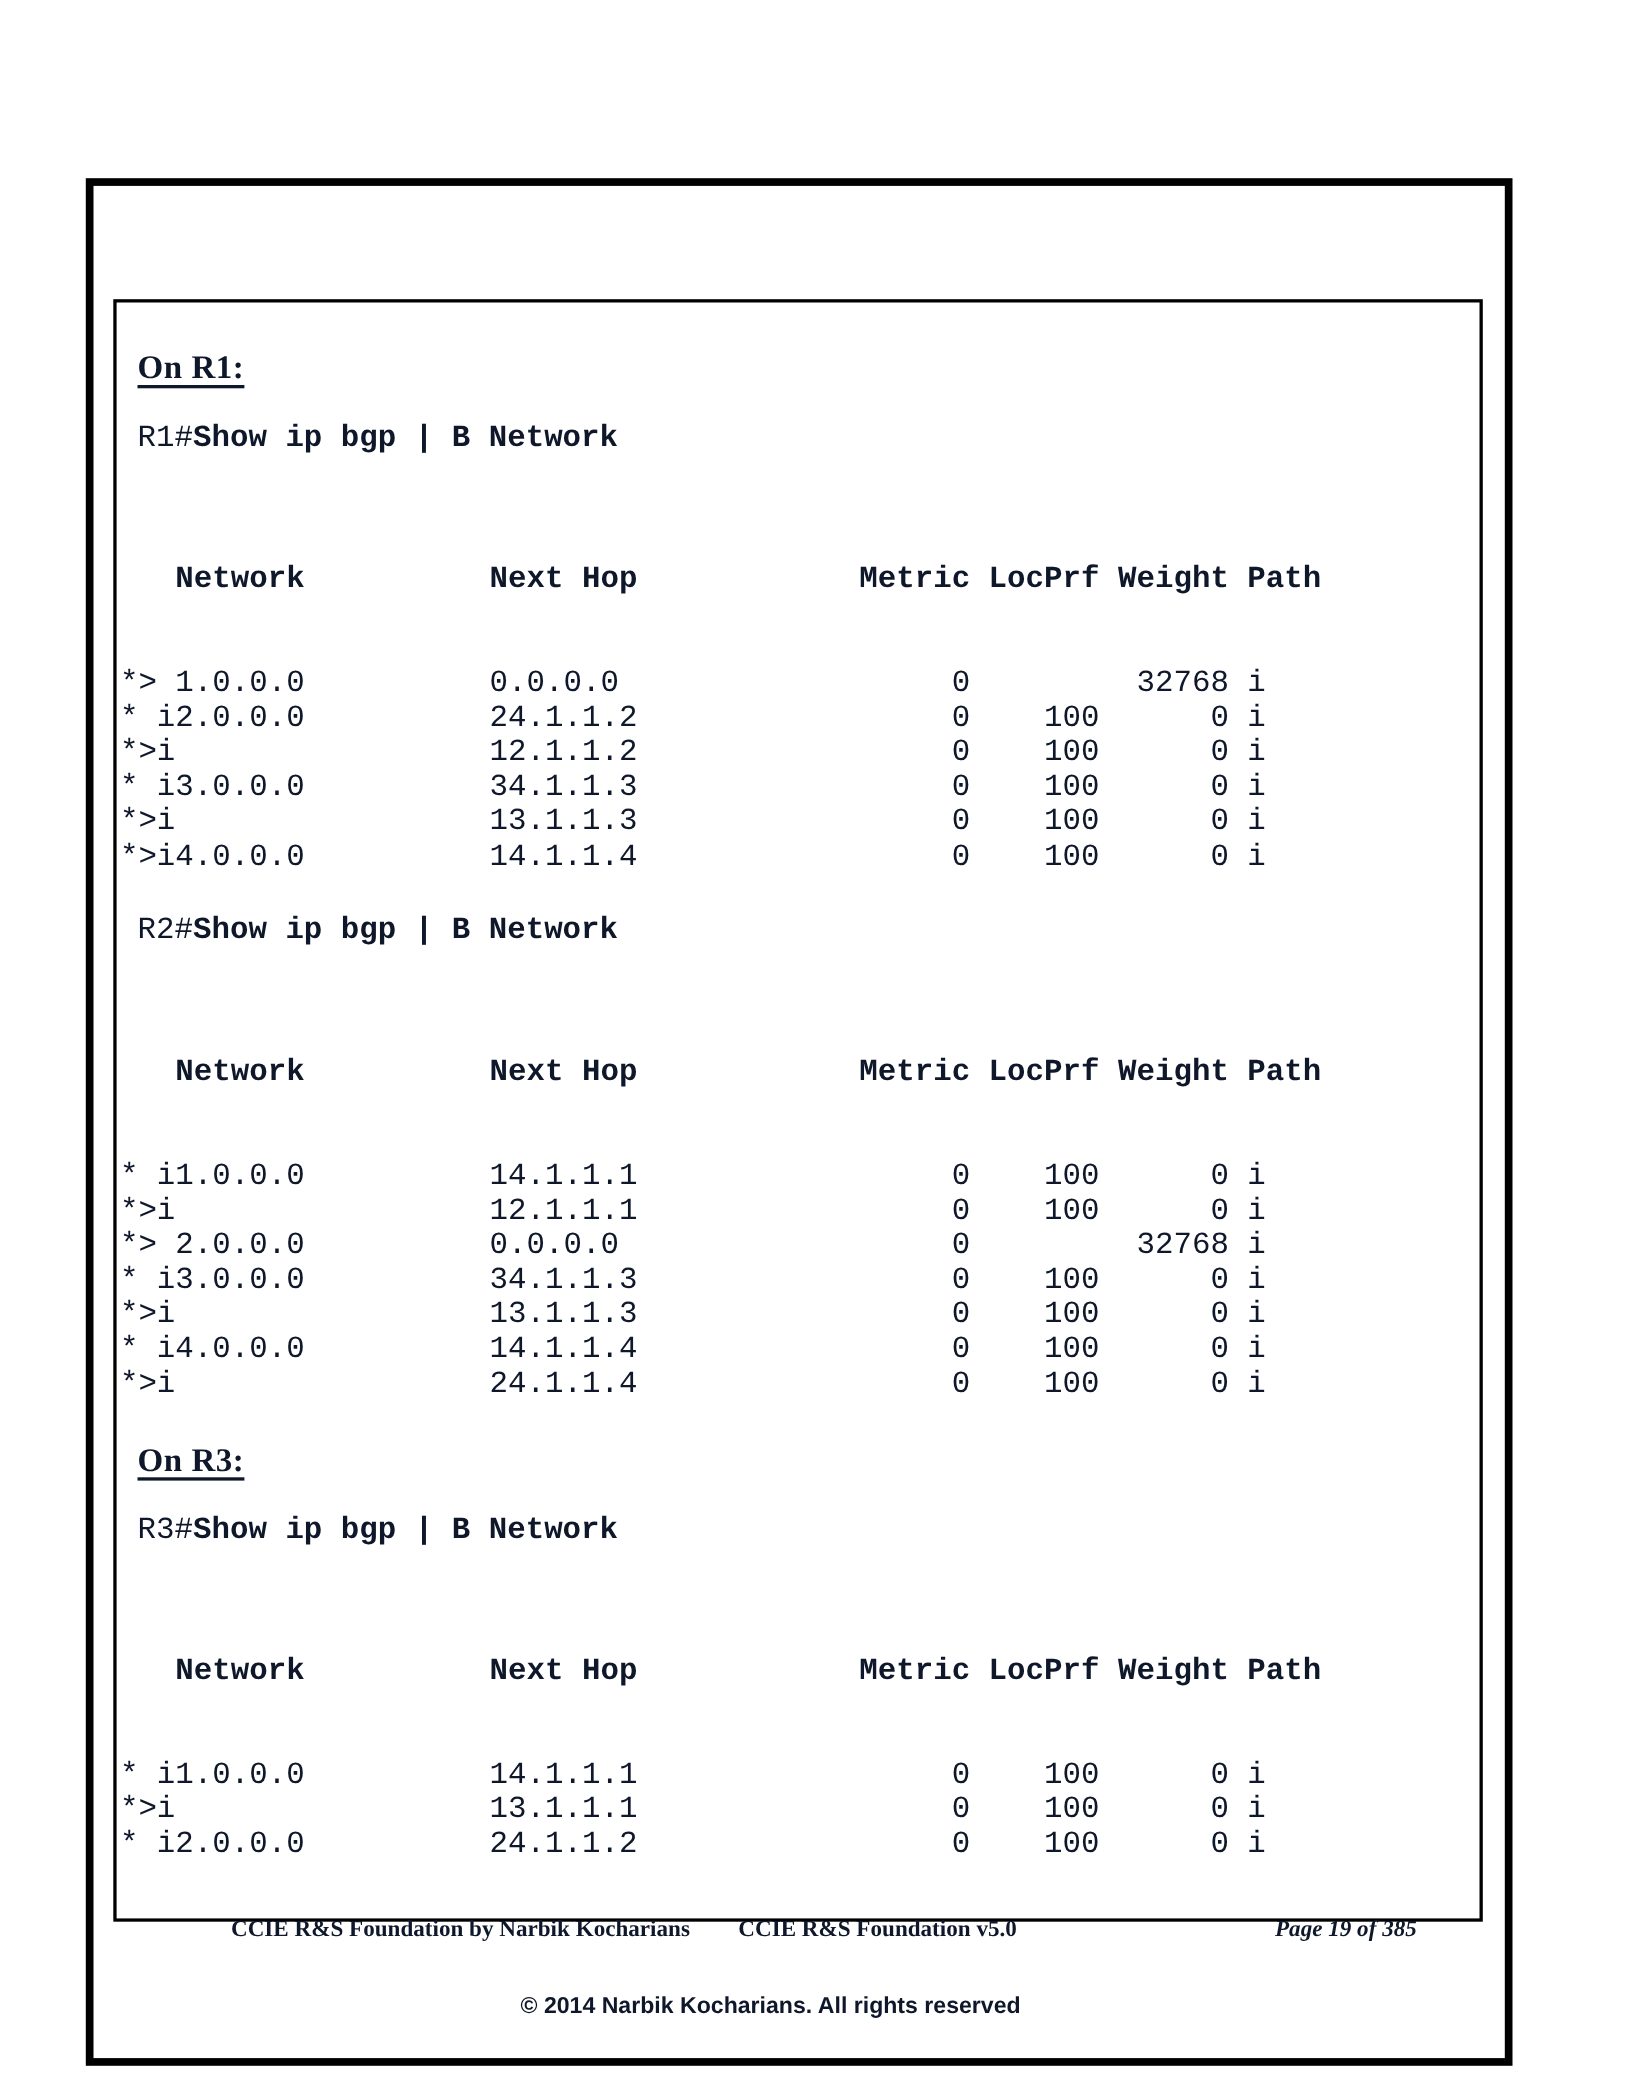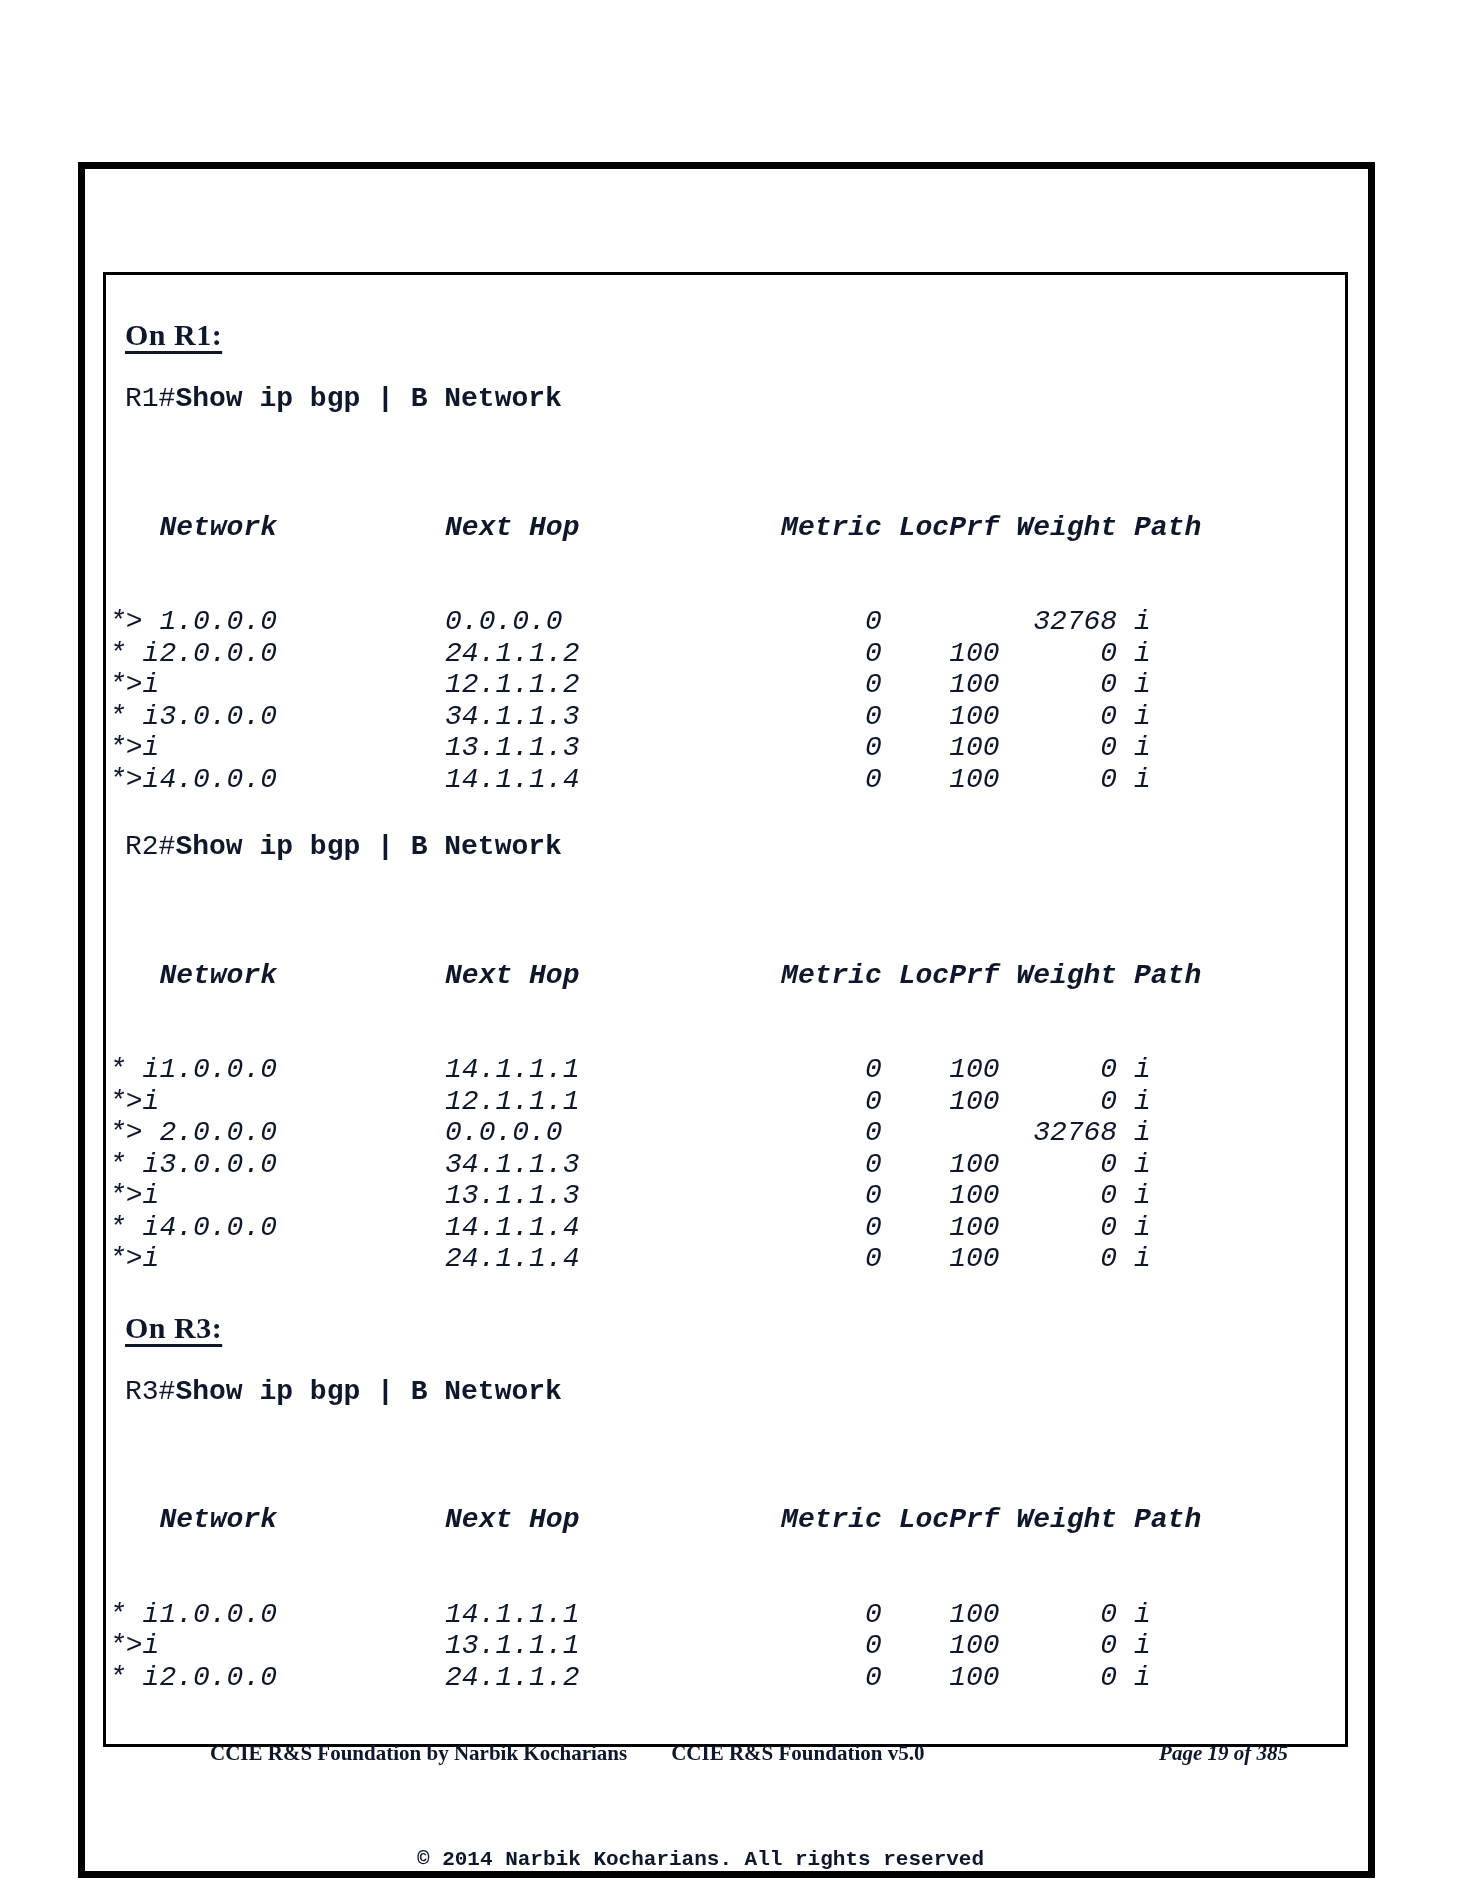--- a/index.html
+++ b/index.html
@@ -8,28 +8,28 @@
     border:7px solid #000;box-sizing:border-box;background:#fff;}
   .inner-box{position:absolute;left:18px;top:103px;width:1245px;height:1475px;
     border:3px solid #000;box-sizing:border-box;padding:43px 18px 0 19px;overflow:hidden;background:#fff;}
   .router-section{margin:0 0 36px 0;}
   .section-heading{font-family:"Liberation Serif",serif;font-weight:bold;font-size:30px;line-height:34px;
     margin:0 0 31px 0;letter-spacing:.5px;text-decoration:underline;text-decoration-thickness:2.5px;text-underline-offset:6px;}
   .cmdline{font-family:"Liberation Mono","DejaVu Sans Mono",monospace;font-size:28px;line-height:31.5px;
     white-space:pre;margin:0 0 34px 0;}
   .cmd{font-weight:bold;margin-top:23px;}
   .bgp-table{font-family:"Liberation Mono","DejaVu Sans Mono",monospace;font-size:28px;line-height:31.5px;
-    white-space:pre;margin-left:-16px;font-style:italic;}
+    white-space:pre;margin-left:-16px;}
   .bgp-header{font-weight:bold;}
   .footer-row{position:absolute;left:0;right:0;top:1571px;display:flex;align-items:baseline;
     padding:0 80px 0 125px;font-family:"Liberation Serif",serif;font-weight:bold;font-size:21px;line-height:26px;}
   .footer-version{margin-left:44px;text-align:center;}
   .footer-page{margin-left:auto;font-style:italic;}
-  .footer-copy{position:absolute;left:0;right:0;top:1678px;text-align:center;padding-right:52px;
-    font-family:Liberation Mono, monospace;font-weight:bold;font-size:21px;line-height:26px;}
+  .footer-copy{position:absolute;left:0;right:0;top:1642px;text-align:center;padding-right:52px;
+    font-family:Liberation Sans, sans-serif;font-weight:bold;font-size:21px;line-height:26px;}
 </style>
 </head>
 <body>
 
 <div class="page">
   <div class="outer-frame">
     <div class="inner-box" id="sections-host">
   <section class="router-section">
     <h2 class="section-heading">On R1:</h2>
     <div class="cmdline"><span>R1#</span><span class="cmd">Show ip bgp | B Network</span></div>

